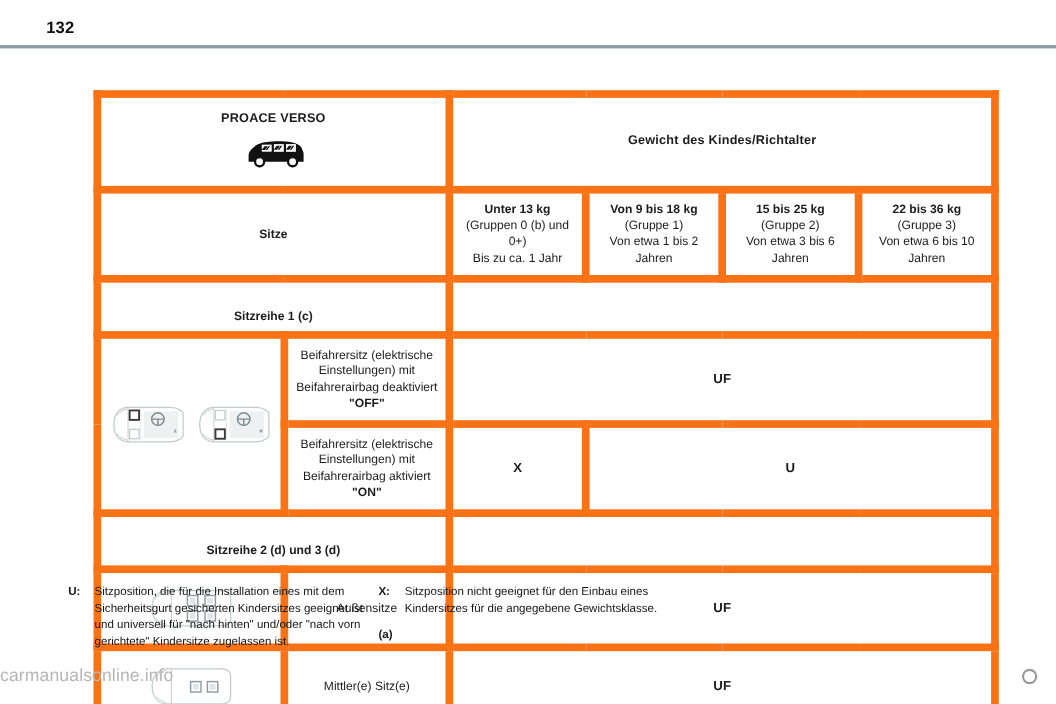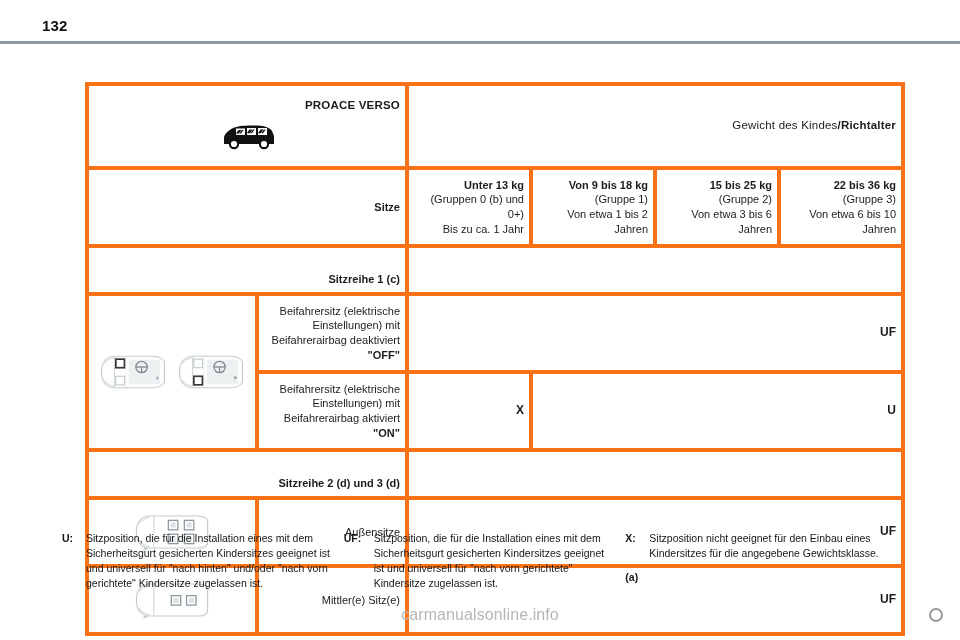--- a/index.html
+++ b/index.html
@@ -44,42 +44,42 @@
   .seat-table {
     position: absolute;
     left: 85px;
     top: 82px;
     width: 816px;
     border-collapse: collapse;
     table-layout: fixed;
     font-size: 11px;
   }
   .seat-table td {
-    border: 4px solid #f97316;
+    border: 7px solid #f97316;
     padding: 4px 5px;
     vertical-align: middle;
-    text-align: right;
+    text-align: center;
     line-height: 1.32;
     color: #1c1c1c;
   }
   .title-cell {
     font-weight: bold;
     font-size: 11.5px;
     letter-spacing: .2px;
     height: 72px;
     vertical-align: top;
     padding-top: 8px;
   }
   .veh-side-wrap {
     margin-top: 9px;
     display: flex;
     justify-content: center;
   }
   .hdr-bold {
-    font-weight: normal;
+    font-weight: bold;
   }
   .hdr-regular {
     font-weight: bold;
   }
   .group-cell {
     height: 66px;
     vertical-align: top;
     padding-top: 6px;
   }
   .group-cell .g-line1 {
@@ -149,21 +149,21 @@
   .legend-text {
     flex: 1 1 auto;
   }
 
   
   .watermark {
     position: absolute;
     left: 0;
     top: 606px;
     width: 960px;
-    text-align: center;
+    text-align: left;
     font-size: 16px;
     color: #b6b6b6;
     letter-spacing: .1px;
   }
   .corner-dot {
     position: absolute;
     right: 17px;
     bottom: 18px;
     width: 10px;
     height: 10px;
@@ -355,26 +355,20 @@
 
 <div class="legend">
 
   <div class="legend-col">
     <div class="legend-item">
       <div class="legend-key">U:</div>
       <div class="legend-text">Sitzposition, die für die Installation eines mit dem Sicherheitsgurt gesicherten Kindersitzes geeignet ist und universell für "nach hinten" und/oder "nach vorn gerichtete" Kindersitze zugelassen ist.</div>
     </div>
   </div>
 
-  <div class="legend-col">
-    <div class="legend-item">
-      <div class="legend-key wide">UF:</div>
-      <div class="legend-text">Sitzposition, die für die Installation eines mit dem Sicherheitsgurt gesicherten Kindersitzes geeignet ist und universell für "nach vorn gerichtete" Kindersitze zugelassen ist.</div>
-    </div>
-  </div>
 
   <div class="legend-col">
     <div class="legend-item">
       <div class="legend-key">X:</div>
       <div class="legend-text">Sitzposition nicht geeignet für den Einbau eines Kindersitzes für die angegebene Gewichtsklasse.</div>
     </div>
     <div class="legend-item">
       <div class="legend-key wide">(a)</div>
     </div>
   </div>

